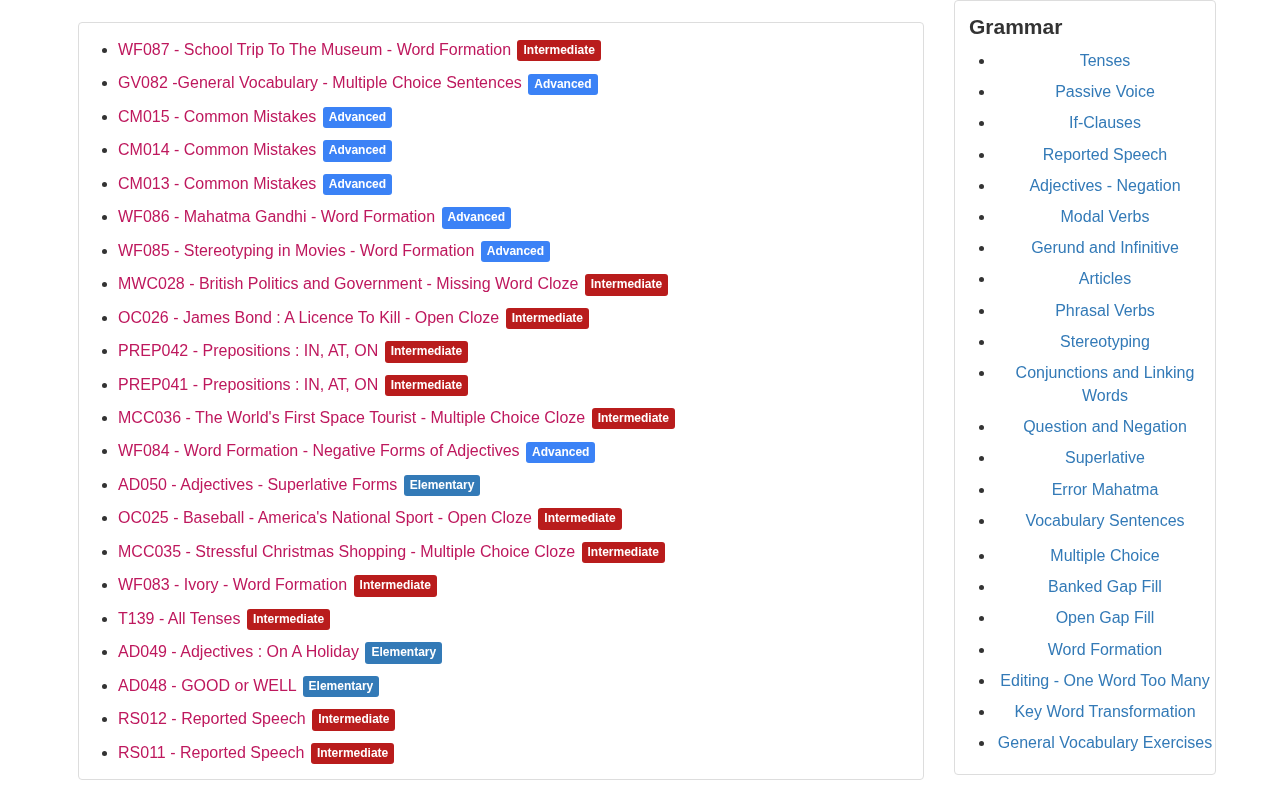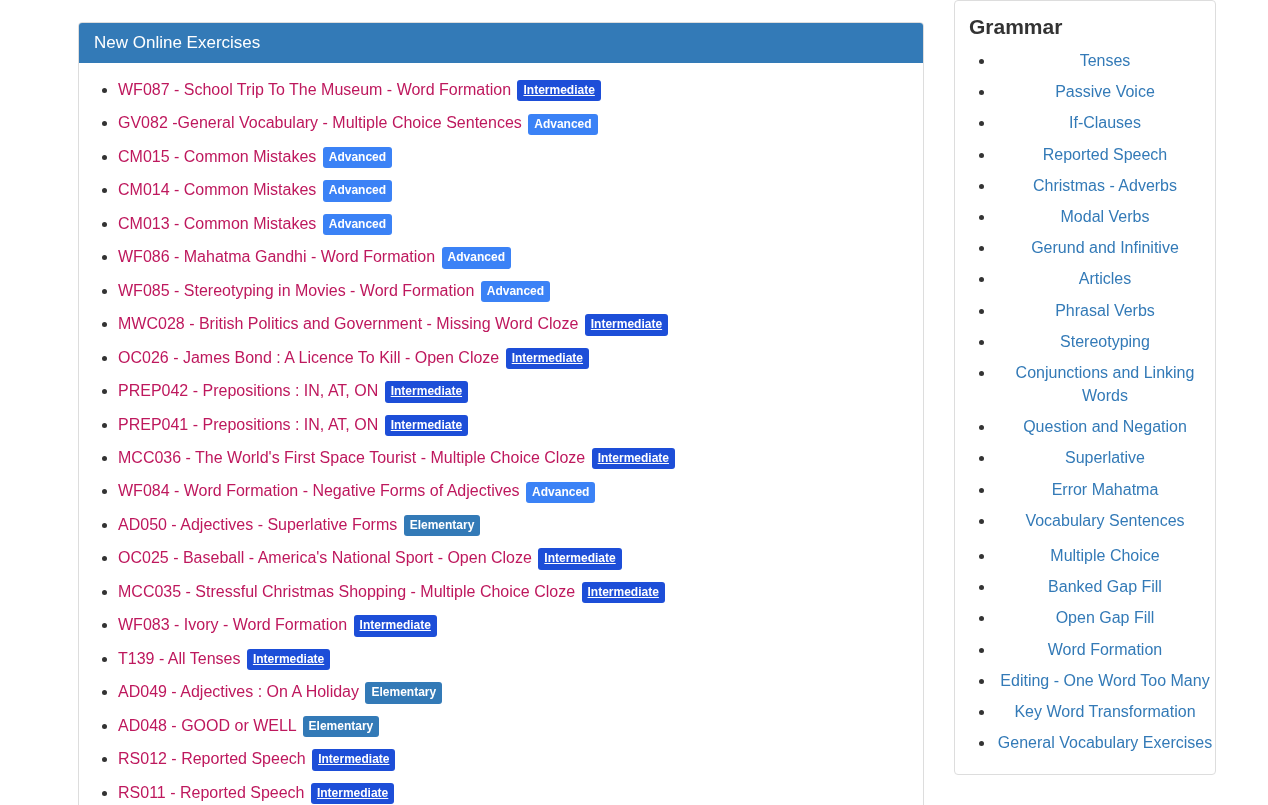--- a/index.html
+++ b/index.html
@@ -62,21 +62,21 @@
   .badge {
     display: inline-block;
     font-size: 12px;
     font-weight: 700;
     color: #fff;
     padding: 2px 6px;
     border-radius: 3px;
     margin-left: 2px;
     vertical-align: middle;
   }
-  .badge-intermediate { background: #1d4ed8; text-decoration: underline; }
+  .badge-intermediate { background: #b91c1c; }
   .badge-advanced { background: #3b82f6; }
   .badge-elementary { background: #337ab7; }
 
   .side-heading {
     font-size: 21px;
     font-weight: 600;
     margin: 14px 0 10px 0;
   }
   .side-heading.first { margin-top: 14px; }
   ul.side-list {
@@ -106,21 +106,20 @@
     padding: 0 0 0 0;
   }
 </style>
 </head>
 <body>
 
 <div class="page">
 
   <div class="main-col">
     <div class="panel">
-      <div class="panel-header">New Online Exercises</div>
       <div class="panel-body">
         <ul class="ex-list" id="ex-list">
             <li><a href="#">WF087 - School Trip To The Museum - Word Formation</a> <span class="badge badge-intermediate">Intermediate</span></li>
             <li><a href="#">GV082 -General Vocabulary - Multiple Choice Sentences</a> <span class="badge badge-advanced">Advanced</span></li>
             <li><a href="#">CM015 - Common Mistakes</a> <span class="badge badge-advanced">Advanced</span></li>
             <li><a href="#">CM014 - Common Mistakes</a> <span class="badge badge-advanced">Advanced</span></li>
             <li><a href="#">CM013 - Common Mistakes</a> <span class="badge badge-advanced">Advanced</span></li>
             <li><a href="#">WF086 - Mahatma Gandhi - Word Formation</a> <span class="badge badge-advanced">Advanced</span></li>
             <li><a href="#">WF085 - Stereotyping in Movies - Word Formation</a> <span class="badge badge-advanced">Advanced</span></li>
             <li><a href="#">MWC028 - British Politics and Government - Missing Word Cloze</a> <span class="badge badge-intermediate">Intermediate</span></li>
@@ -145,21 +144,21 @@
 
   <div class="side-col">
     <div class="side-box">
       <div class="inner" id="sidebar-inner">
           <div class="side-heading first" style="margin-left: 14px;">Grammar</div>
           <ul class="side-list">
             <li><a href="#">Tenses</a></li>
             <li><a href="#">Passive Voice</a></li>
             <li><a href="#">If-Clauses</a></li>
             <li><a href="#">Reported Speech</a></li>
-            <li><a href="#">Christmas - Adverbs</a></li>
+            <li><a href="#">Adjectives - Negation</a></li>
             <li><a href="#">Modal Verbs</a></li>
             <li><a href="#">Gerund and Infinitive</a></li>
             <li><a href="#">Articles</a></li>
             <li><a href="#">Phrasal Verbs</a></li>
             <li><a href="#">Stereotyping</a></li>
             <li><a href="#">Conjunctions and Linking Words</a></li>
             <li><a href="#">Question and Negation</a></li>
             <li><a href="#">Superlative</a></li>
             <li><a href="#">Error Mahatma</a></li>
             <li><a href="#">Vocabulary Sentences</a></li>

